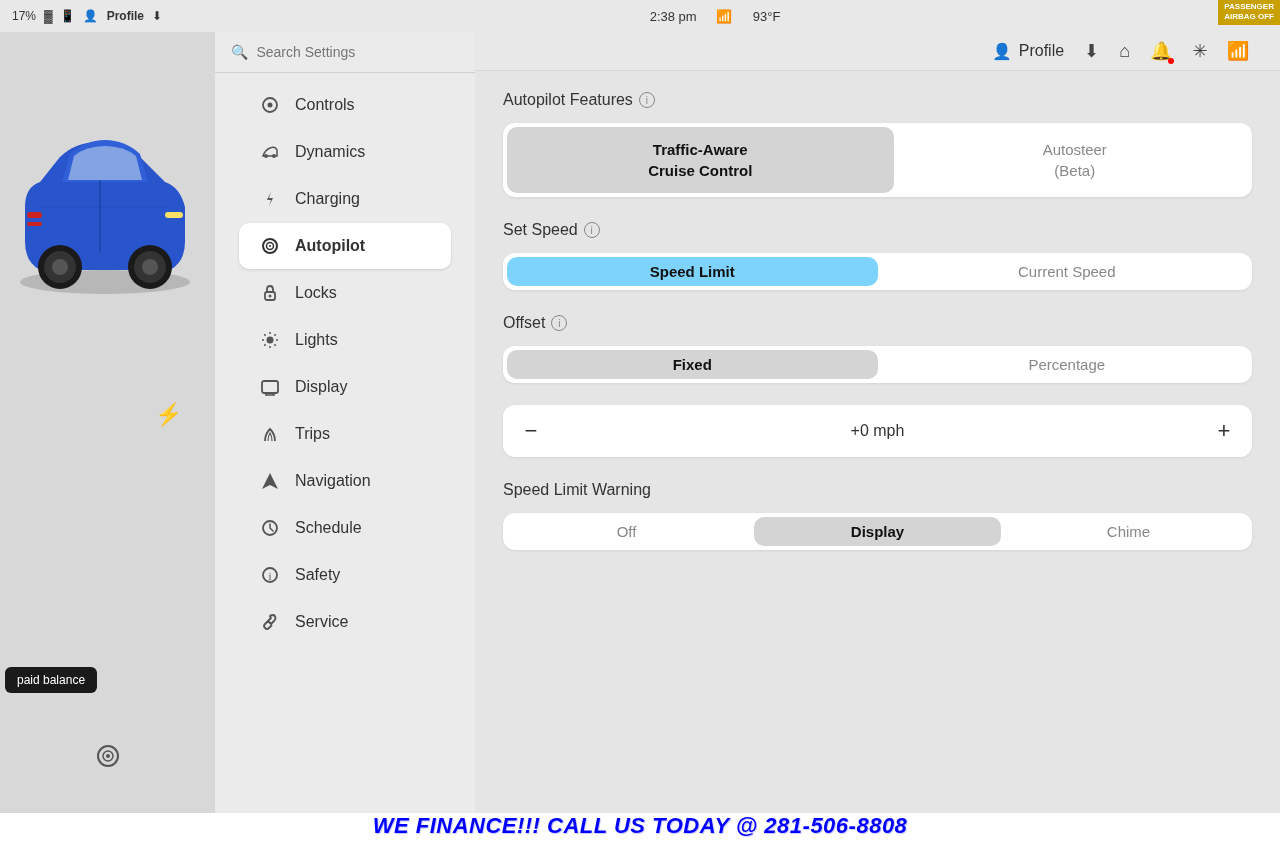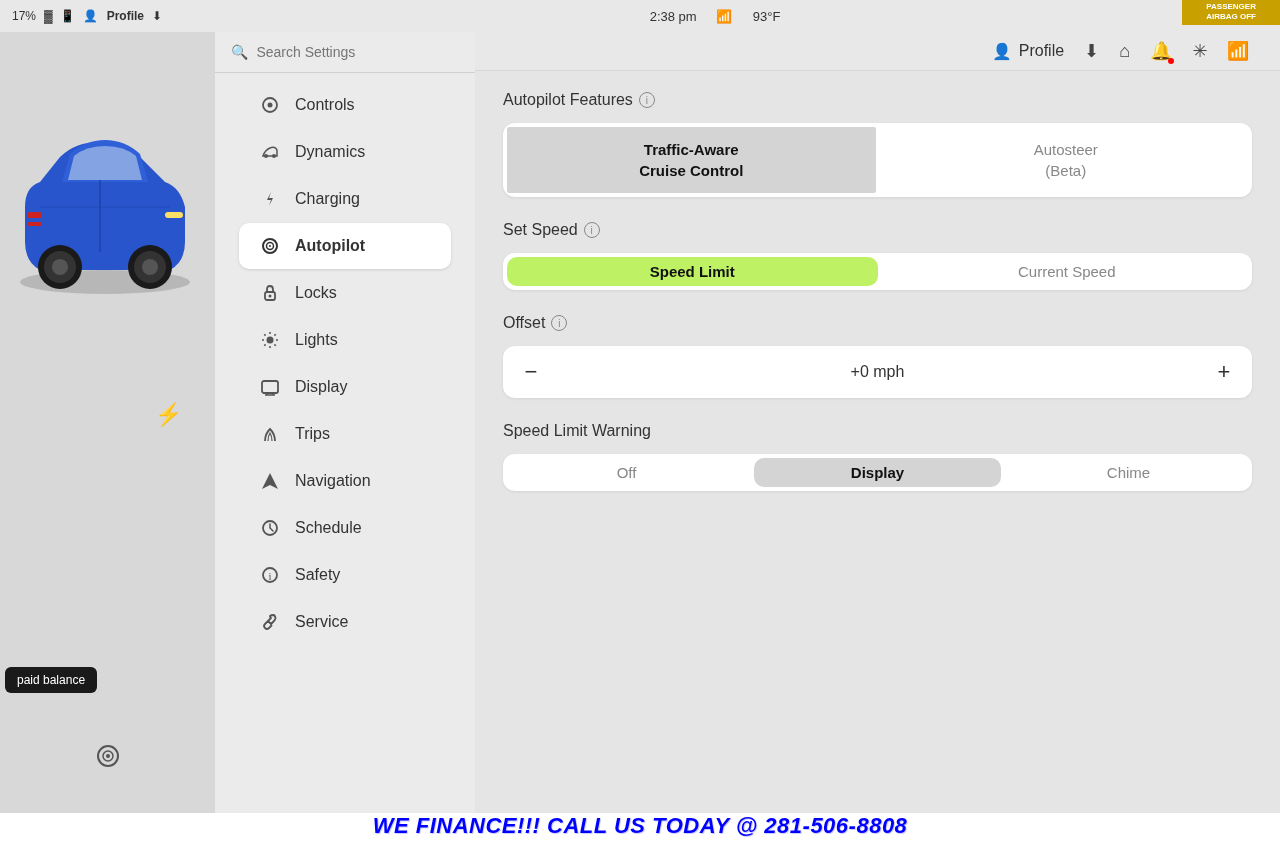--- a/index.html
+++ b/index.html
@@ -34,21 +34,21 @@
     .temp-badge { color: #333; font-size: 13px; }
 
     
     .airbag-badge {
       position: absolute;
       top: 0;
       right: 0;
       background: #c8a000;
       color: white;
       font-size: 8px;
-      padding: 2px 24px;
+      padding: 2px 6px;
       font-weight: bold;
       line-height: 1.3;
       text-align: center;
     }
 
     
     .main-area {
       position: absolute;
       top: 32px;
       left: 0;
@@ -556,41 +556,45 @@
     </div>
 
     <div class="content-body">
 
       <div class="section-block">
         <div class="section-title">
           <span>Autopilot Features</span>
           <span class="info-icon">i</span>
         </div>
         <div class="option-group">
-          <button class="option-btn selected-dark" style="font-weight:600;color:#111;background:#d4d4d4;border-radius:2px;margin:4px;padding:12px 8px;line-height:1.4;">Traffic-Aware<br>Cruise Control</button>
+          <button class="option-btn selected-dark" style="font-weight:600;color:#111;background:#d4d4d4;border-radius:10px;margin:4px;padding:12px 26px;line-height:1.4;">Traffic-Aware<br>Cruise Control</button>
           <button class="option-btn" style="color:#888;line-height:1.4;">Autosteer<br>(Beta)</button>
         </div>
       </div>
 
       <div class="section-block">
         <div class="section-title">
           <span>Set Speed</span>
           <span class="info-icon">i</span>
         </div>
         <div class="option-group">
-          <button class="option-btn selected-dark" style="font-weight:600;color:#111;background:#bef264;border-radius:10px;margin:4px;">Speed Limit</button>
+          <button class="option-btn selected-dark" style="font-weight:600;color:#111;background:#7dd3fc;border-radius:10px;margin:4px;">Speed Limit</button>
           <button class="option-btn" style="color:#888;">Current Speed</button>
         </div>
       </div>
 
       <div class="section-block">
         <div class="section-title">
           <span>Offset</span>
           <span class="info-icon">i</span>
         </div>
+        <div class="option-group">
+          <button class="option-btn selected-dark" style="font-weight:600;color:#111;background:#d4d4d4;border-radius:10px;margin:4px;">Fixed</button>
+          <button class="option-btn" style="color:#888;">Percentage</button>
+        </div>
 
         <div class="stepper-group">
           <button class="stepper-btn">−</button>
           <span class="stepper-value">+0 mph</span>
           <button class="stepper-btn">+</button>
         </div>
       </div>
 
       <div class="section-block">
         <div class="section-title">

